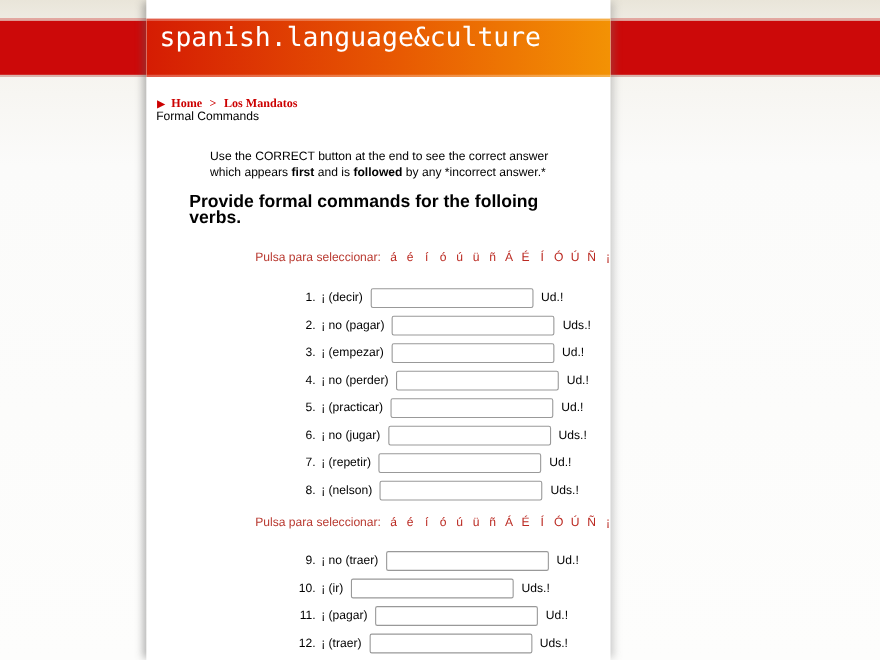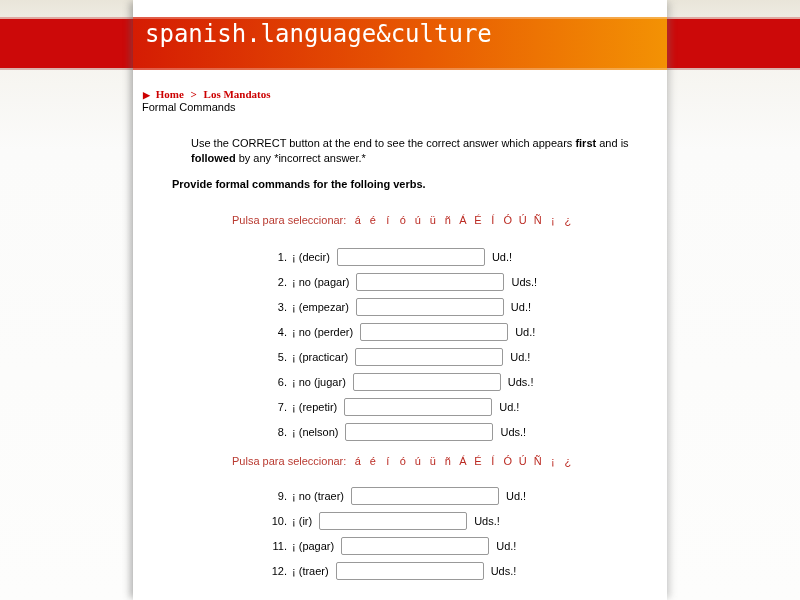--- a/index.html
+++ b/index.html
@@ -20,21 +20,21 @@
     background: #cc0909;
     border-top: 2px solid #e0a8a1;
     border-bottom: 2px solid #d9b3ac;
     z-index: 1;
   }
 
   
   .content-col {
     position: absolute;
     left: 133px; top: 0;
-    width: 534px; height: 600px;
+    width: 422px; height: 600px;
     background: #ffffff;
     box-shadow: -5px 0 7px -2px rgba(90,90,90,0.45), 5px 0 7px -2px rgba(120,120,120,0.35);
     z-index: 2;
     overflow: hidden;
   }
 
   
   .header-gradient {
     position: absolute;
     left: 0; right: 0;
@@ -82,21 +82,21 @@
     line-height: 13px;
   }
 
   .instructions {
     margin: 22px 36px 0 58px;
     font-size: 11px;
     line-height: 15px;
   }
   .provide-line {
     margin: 11px 36px 0 39px;
-    font-size: 11px;
+    font-size: 16px;
     font-weight: bold;
     line-height: 15px;
   }
 
   .selector-row {
     margin-left: 87px;
     font-size: 11px;
     color: #b93a31;
     line-height: 14px;
     height: 14px;

